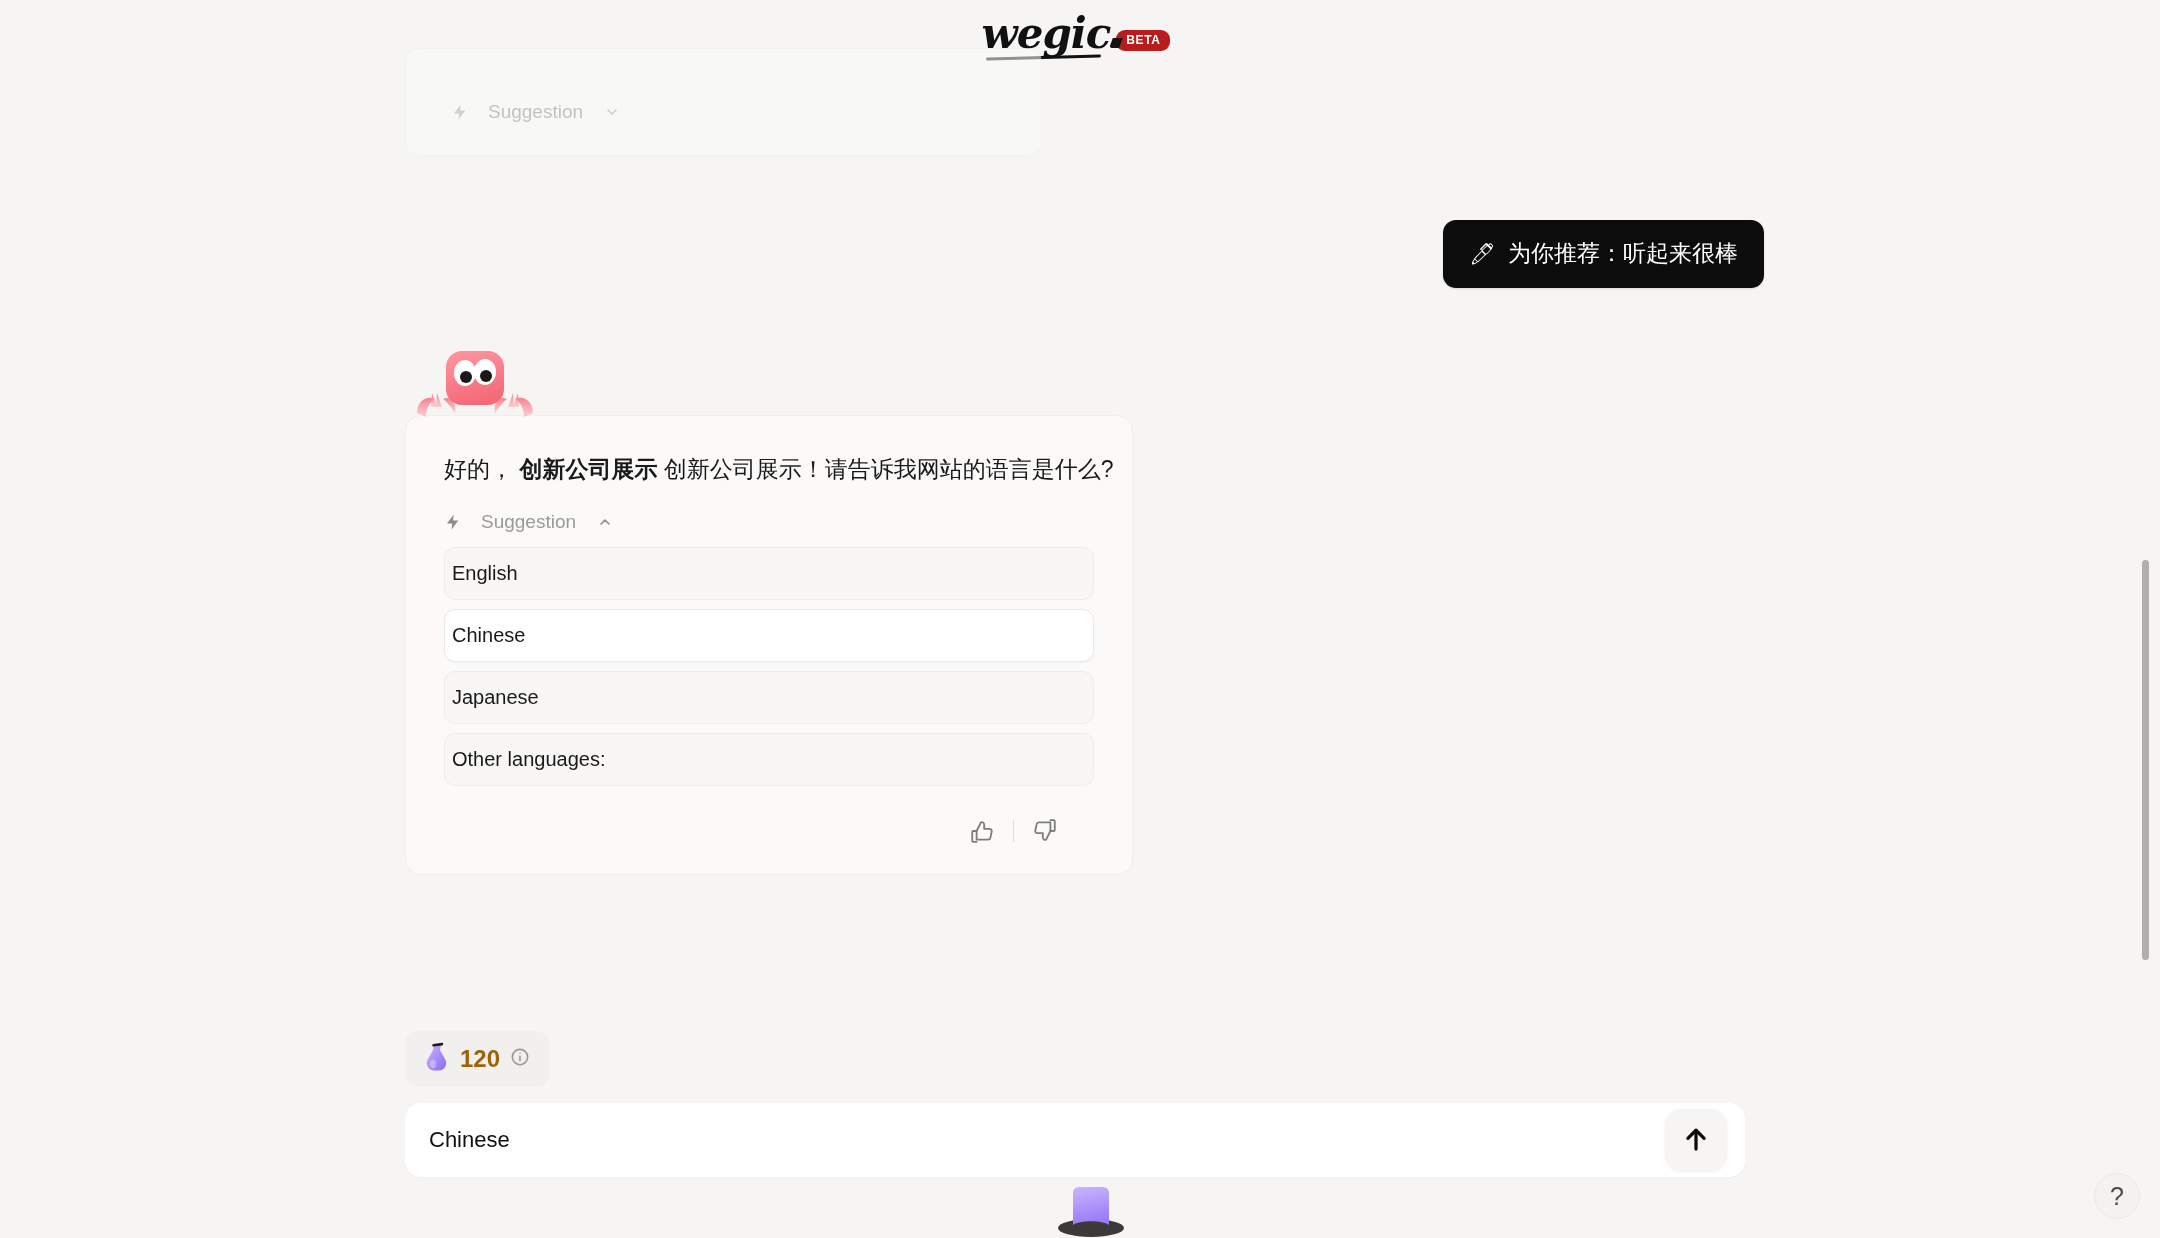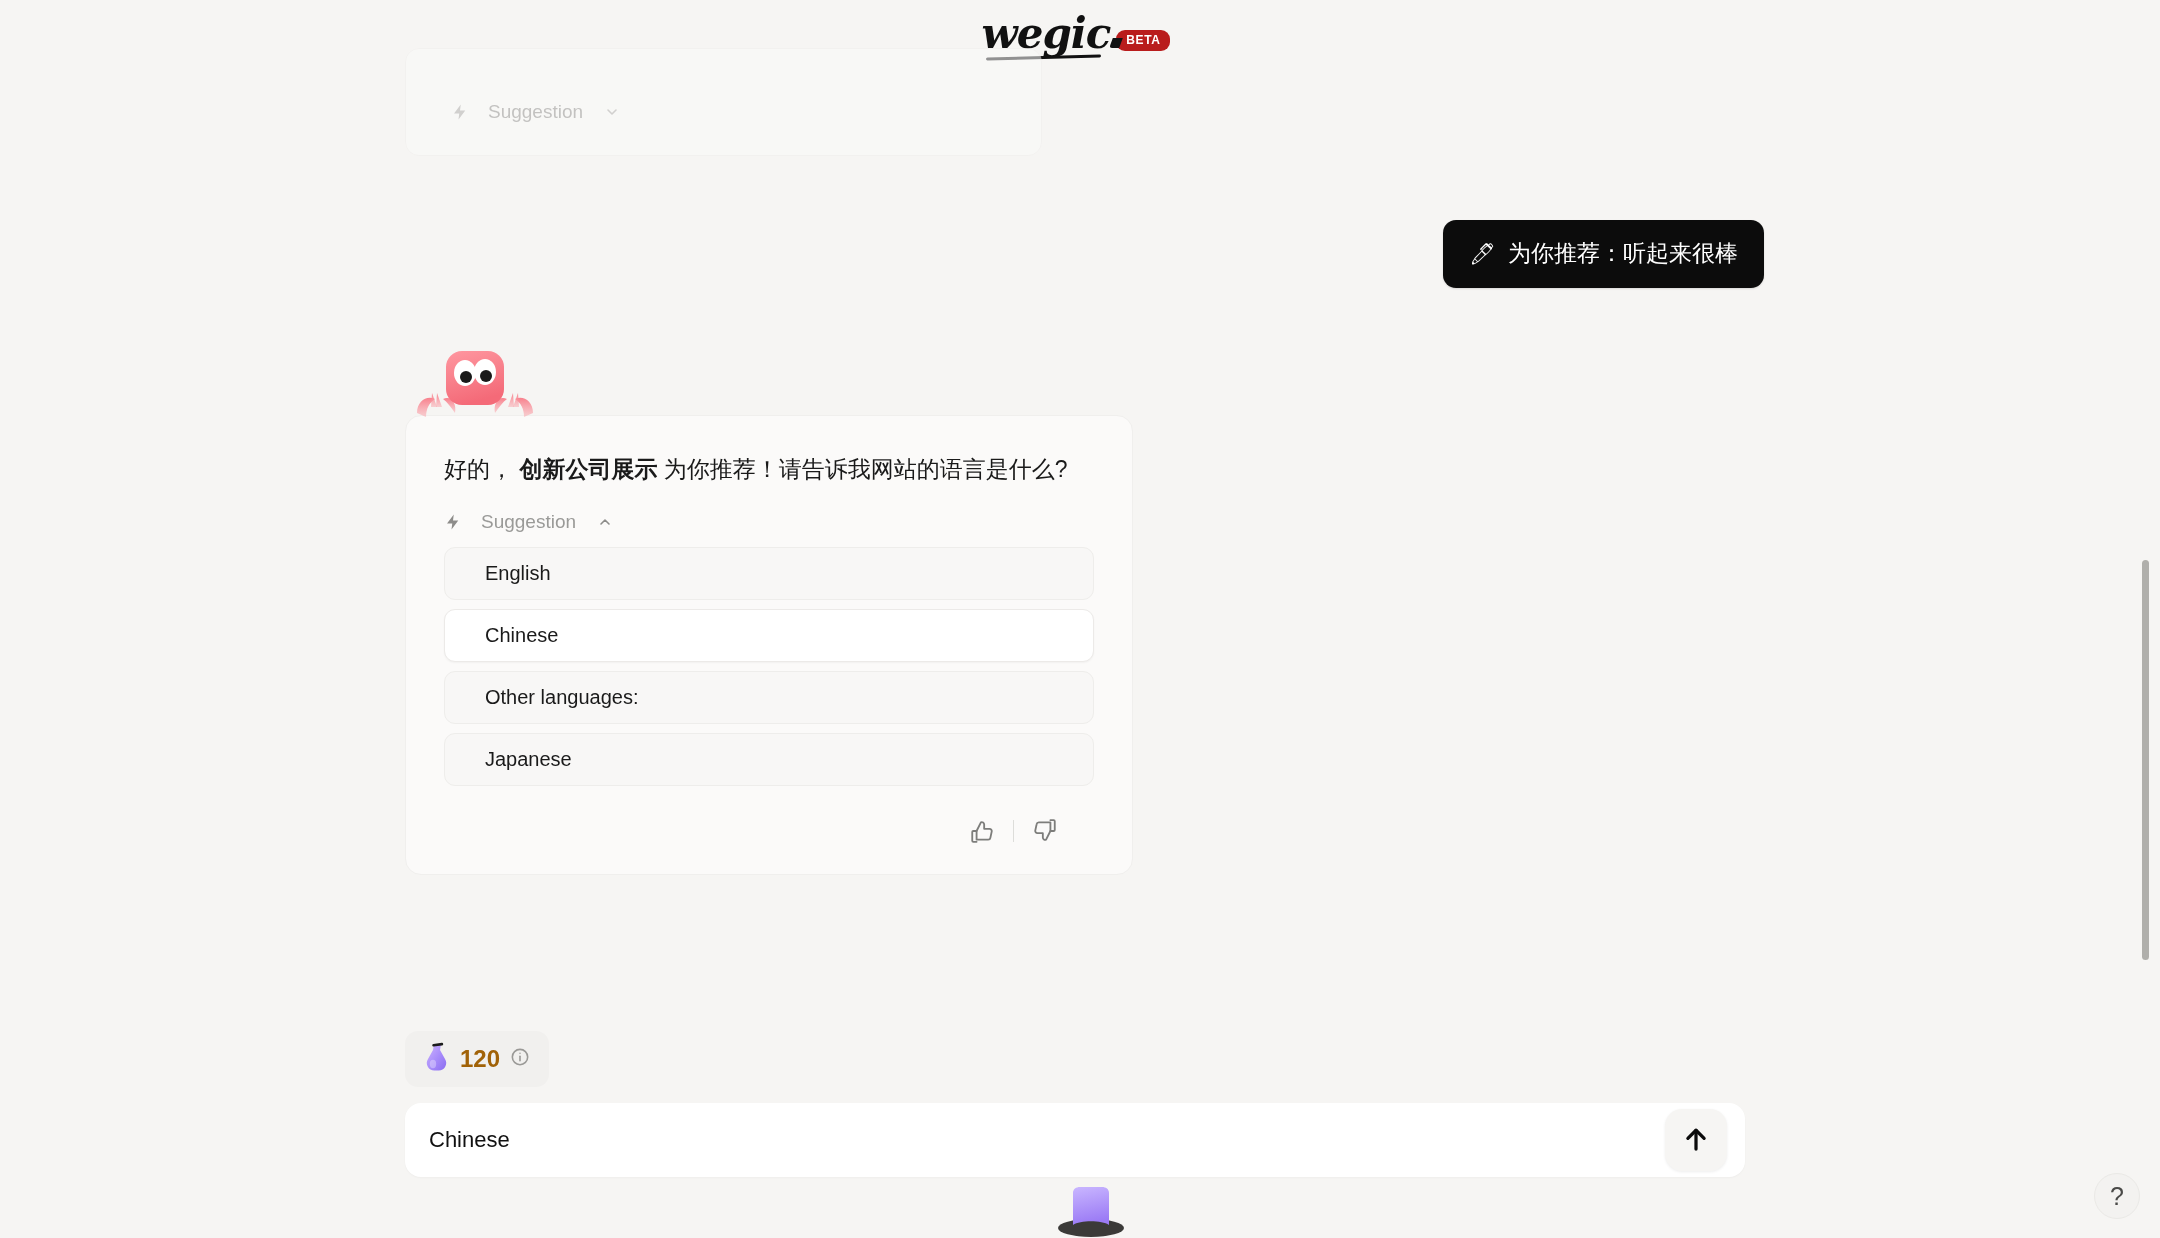--- a/index.html
+++ b/index.html
@@ -165,21 +165,21 @@
     cursor: pointer;
   }
   .suggestion-row .bolt { display: inline-flex; }
   .suggestion-row .chev { display: inline-flex; margin-left: 2px; }
 
   .options { display: flex; flex-direction: column; gap: 9px; }
   .option {
     background: #f8f7f6;
     border: 1px solid #eeedeb;
     border-radius: 11px;
-    padding: 14px 40px;
+    padding: 14px 7px;
     font-size: 20px;
     color: #1a1a1a;
     cursor: pointer;
   }
   .option.active {
     background: #ffffff;
     border-color: #eceae8;
     box-shadow: 0 1px 2px rgba(0,0,0,0.04);
   }
 
@@ -370,42 +370,42 @@
         <ellipse cx="72" cy="25" rx="11" ry="13" fill="#ffffff"></ellipse>
         <circle cx="53" cy="30" r="6" fill="#191919"></circle>
         <circle cx="73" cy="29" r="6" fill="#191919"></circle>
       </svg>
     </div>
 
     <div class="assistant-card">
       <div class="assistant-text">
         <span>好的，</span>
         <b>创新公司展示</b>
-        <span>为你推荐！请告诉我网站的语言是什么?</span>
+        <span>创新公司展示！请告诉我网站的语言是什么?</span>
       </div>
 
       <div class="suggestion-row">
         <span class="bolt">
           <svg width="18" height="18" viewBox="0 0 24 24">
             <polygon points="13 2 4 14 11 14 10 22 19 10 12 10 13 2" fill="#8d8c8a"></polygon>
           </svg>
         </span>
         <span>Suggestion</span>
         <span class="chev">
           <svg width="16" height="16" viewBox="0 0 24 24" fill="none" stroke="#8d8c8a" stroke-width="2.4" stroke-linecap="round" stroke-linejoin="round">
             <polyline points="6 15 12 9 18 15"></polyline>
           </svg>
         </span>
       </div>
 
       <div class="options">
         <div class="option">English</div>
         <div class="option active">Chinese</div>
+        <div class="option">Japanese</div>
         <div class="option">Other languages:</div>
-        <div class="option">Japanese</div>
       </div>
 
       <div class="feedback">
         <span class="fb-btn">
           <svg width="26" height="26" viewBox="0 0 24 24" fill="none" stroke="#7d7d7b" stroke-width="1.7" stroke-linecap="round" stroke-linejoin="round">
             <path d="M7 22h-3a1 1 0 0 1-1-1v-8a1 1 0 0 1 1-1h3"></path>
             <path d="M7 12l4-8a2.2 2.2 0 0 1 3 2v4h5a2 2 0 0 1 2 2.3l-1.3 6A2 2 0 0 1 17.7 20H7z"></path>
           </svg>
         </span>
         <span class="divider"></span>

